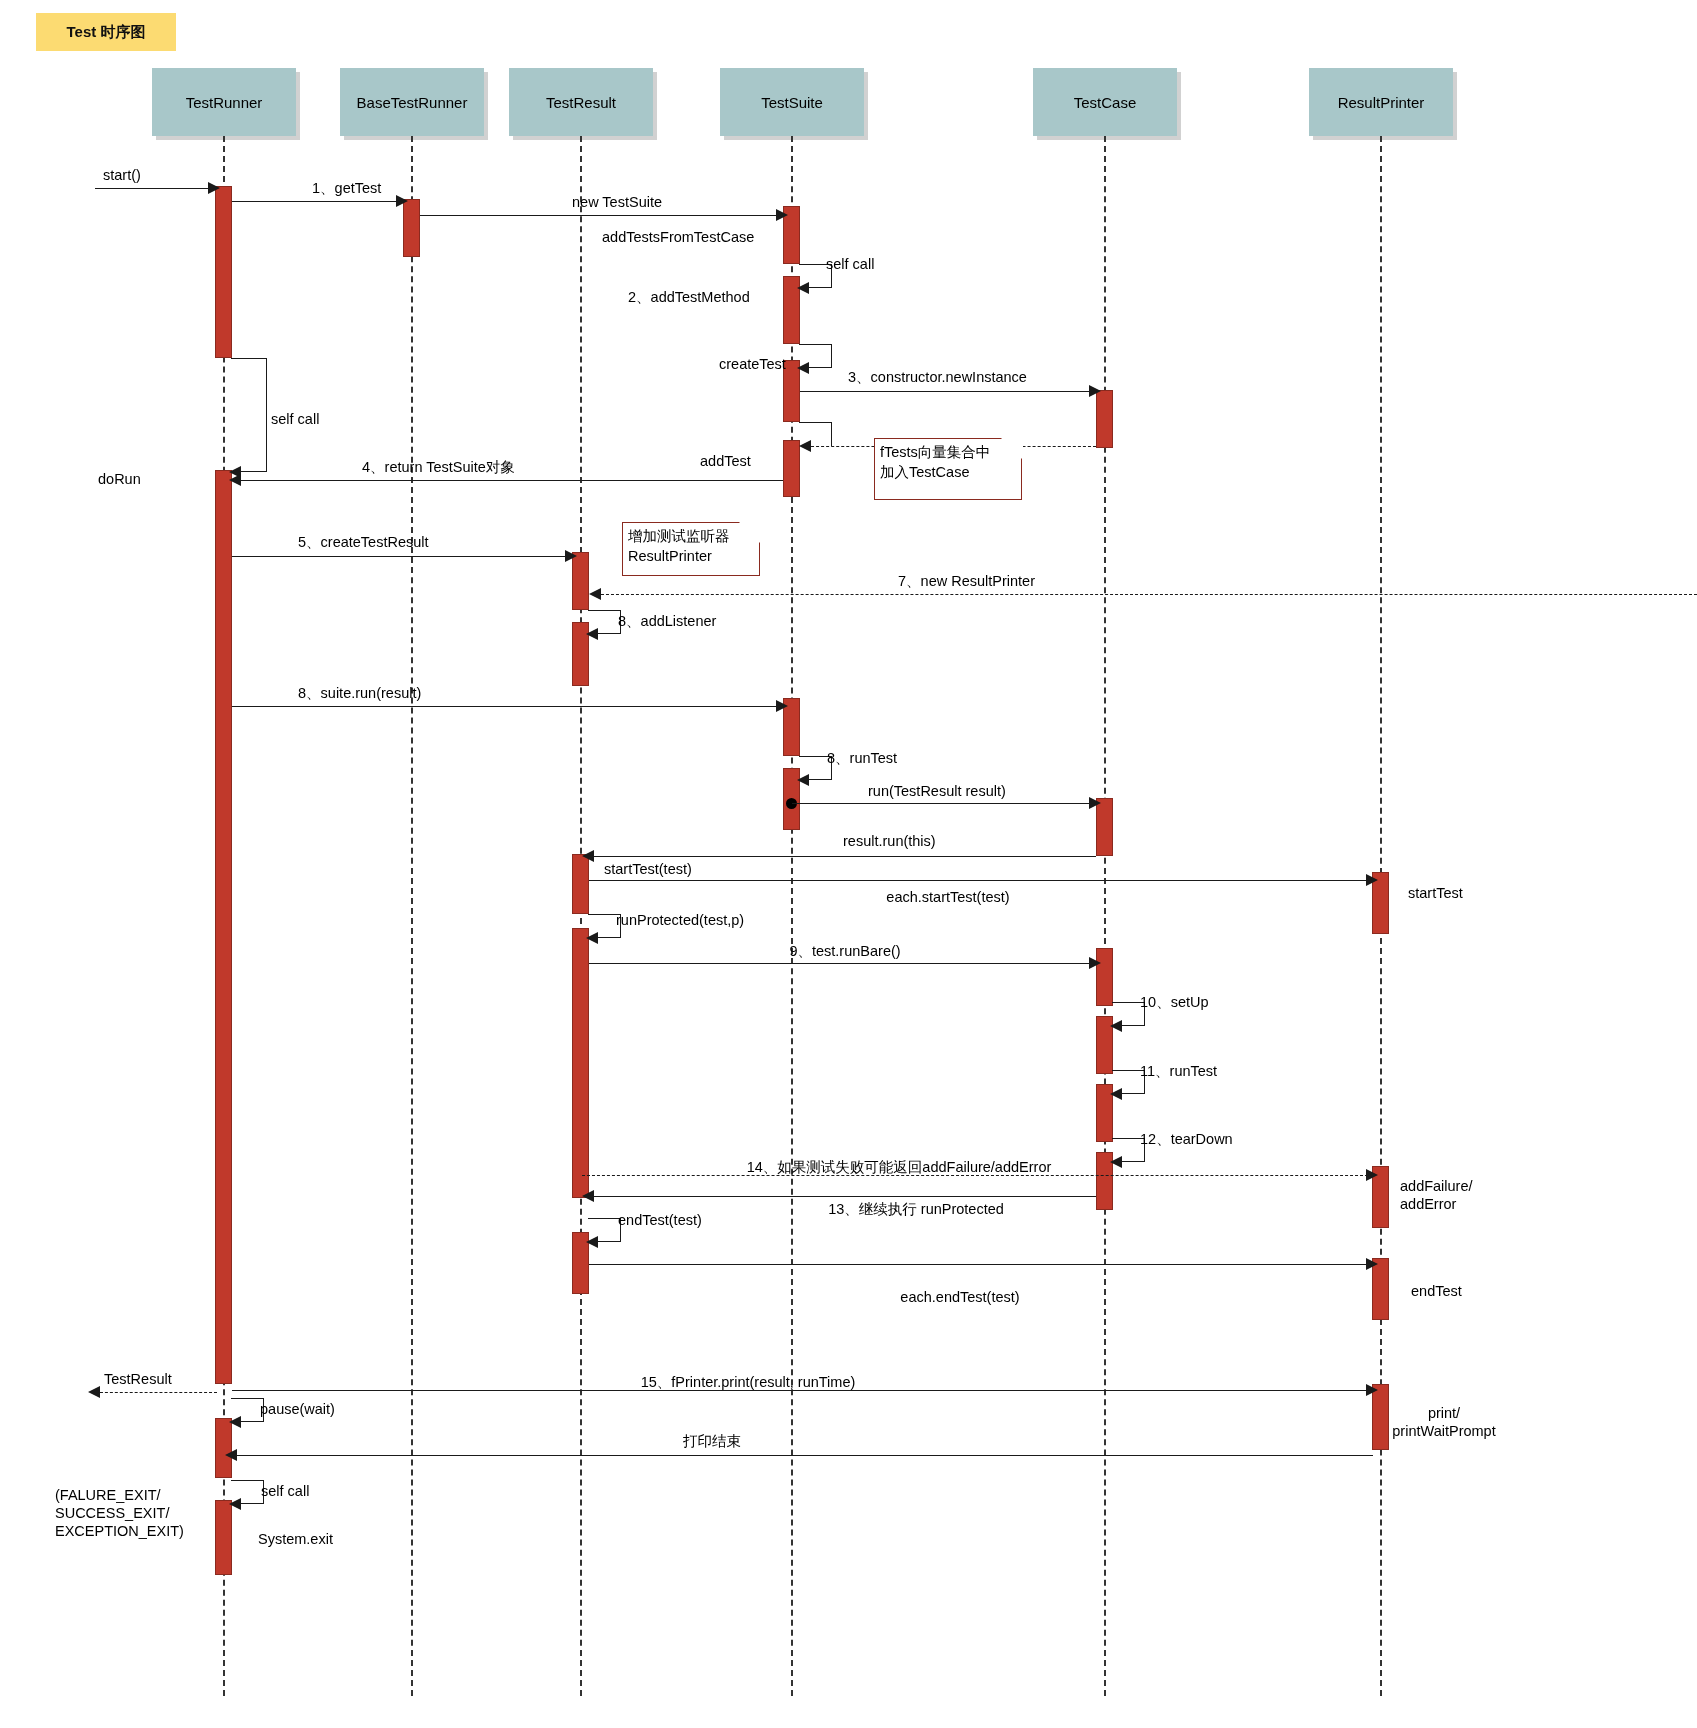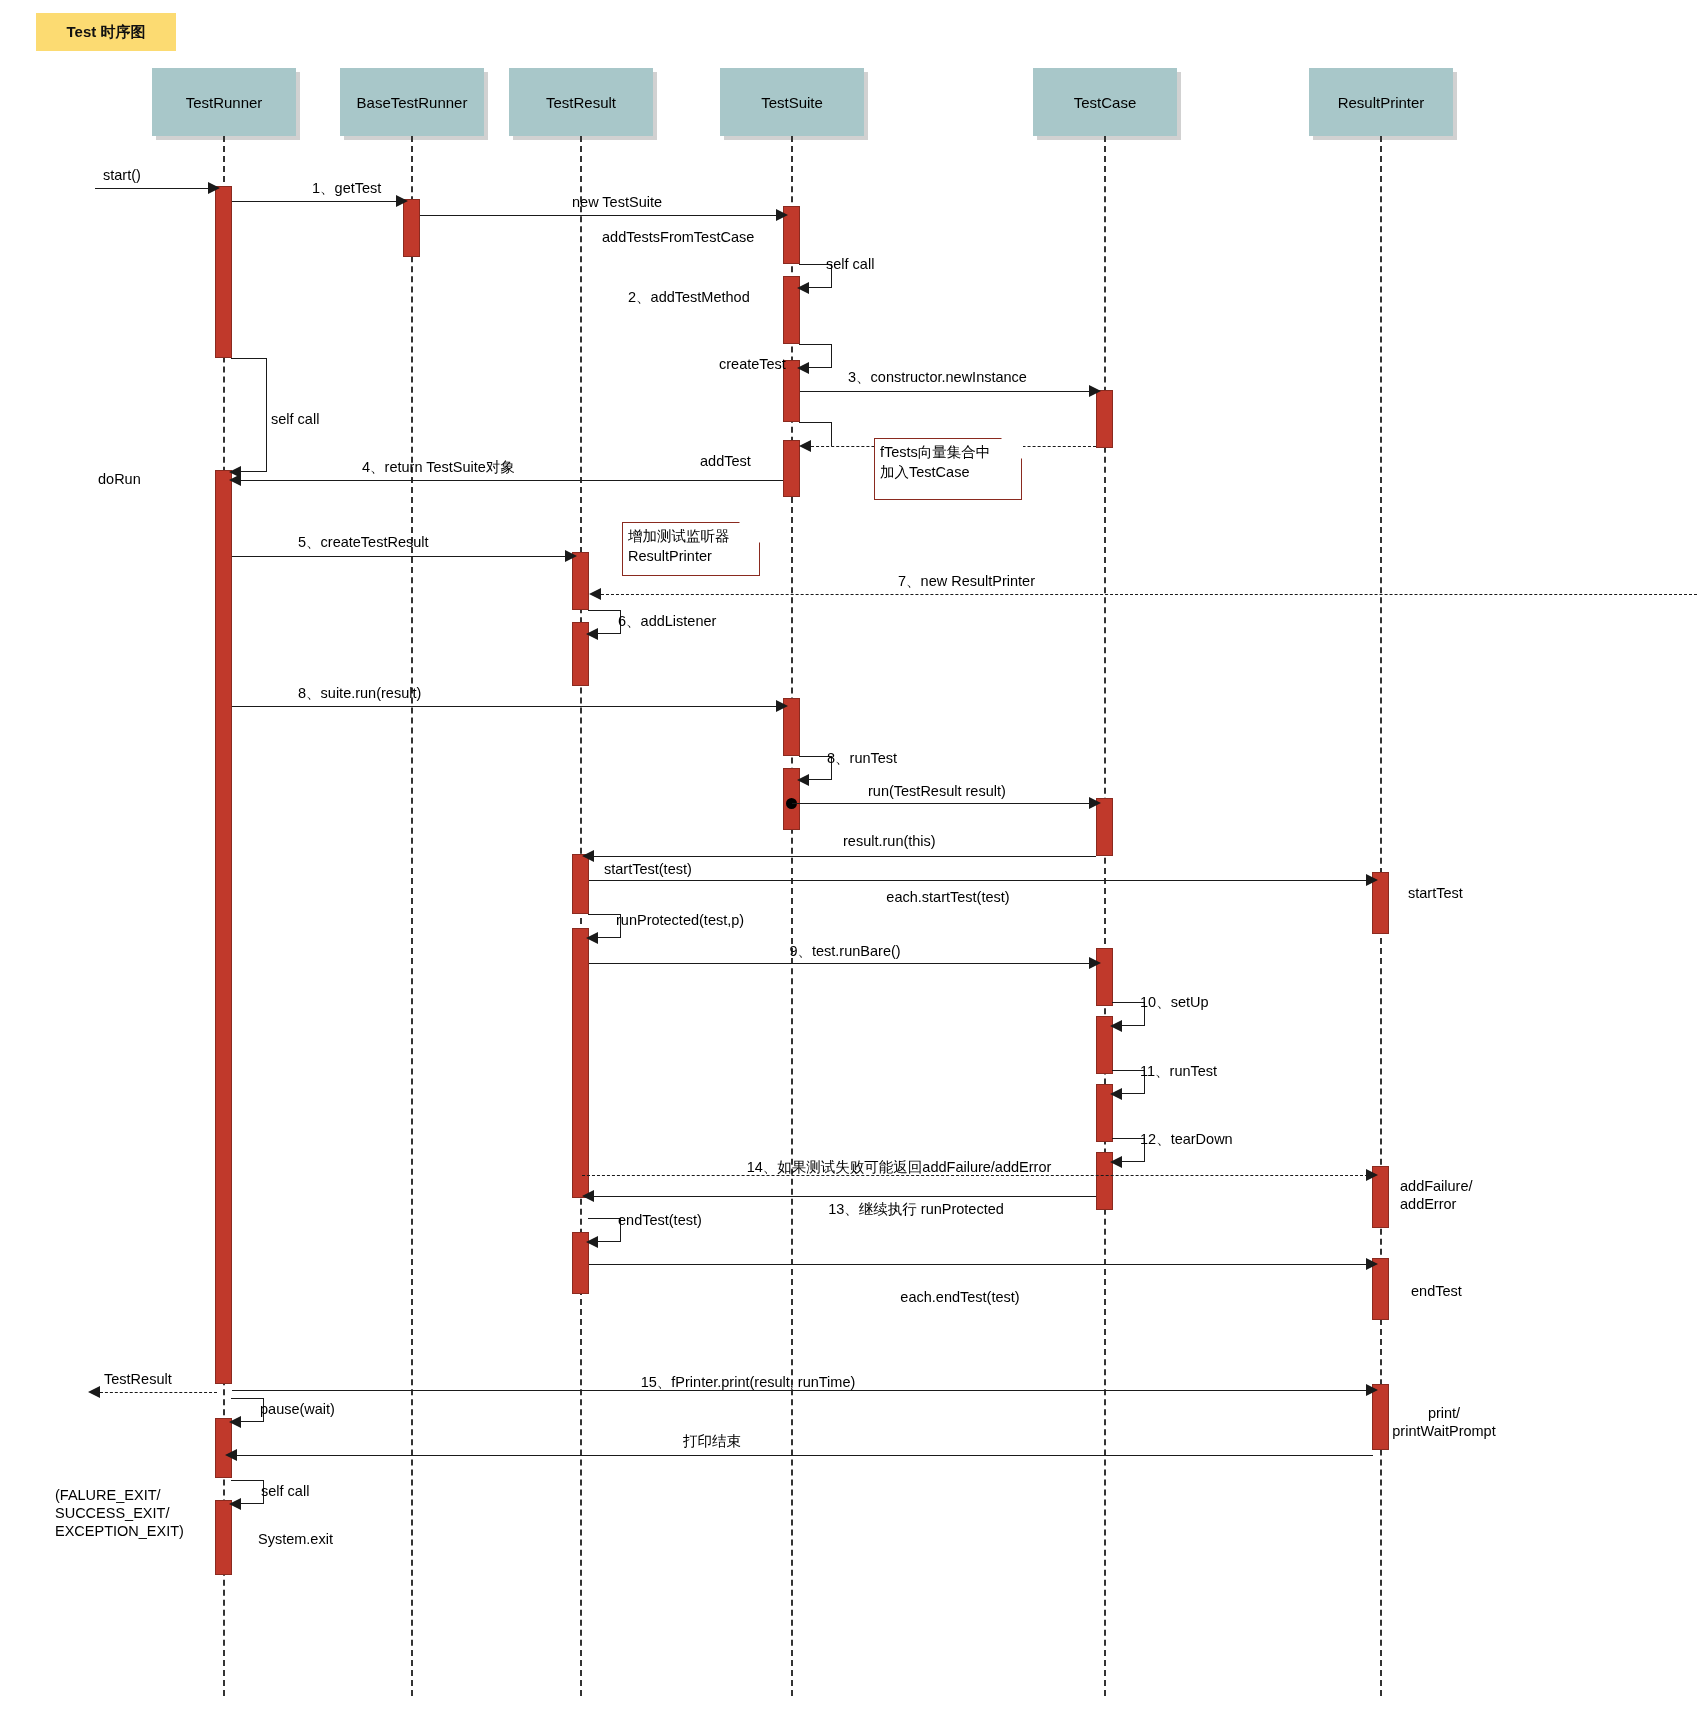--- a/index.html
+++ b/index.html
@@ -192,21 +192,21 @@
     <div>增加测试监听器</div>
     <div>ResultPrinter</div>
   </div>
 
   <div class="msg dash" style="left:596px;top:594px;width:1101px;"></div>
   <div class="arrowL" style="left:589px;top:588px;"></div>
   <div class="lbl" style="left:898px;top:572px;">7、new ResultPrinter</div>
 
   <div class="selfcall" style="left:588px;top:610px;width:33px;height:24px;"></div>
   <div class="arrowL" style="left:586px;top:628px;"></div>
-  <div class="lbl" style="left:618px;top:612px;">6、addListener</div>
+  <div class="lbl" style="left:618px;top:612px;">8、addListener</div>
 
   <div class="msg" style="left:232px;top:706px;width:551px;"></div>
   <div class="arrowR" style="left:776px;top:700px;"></div>
   <div class="lbl" style="left:298px;top:684px;">8、suite.run(result)</div>
 
   <div class="selfcall" style="left:799px;top:756px;width:33px;height:24px;"></div>
   <div class="arrowL" style="left:797px;top:774px;"></div>
   <div class="lbl" style="left:827px;top:749px;">8、runTest</div>
 
   <div class="ball" style="left:786px;top:798px;"></div>

